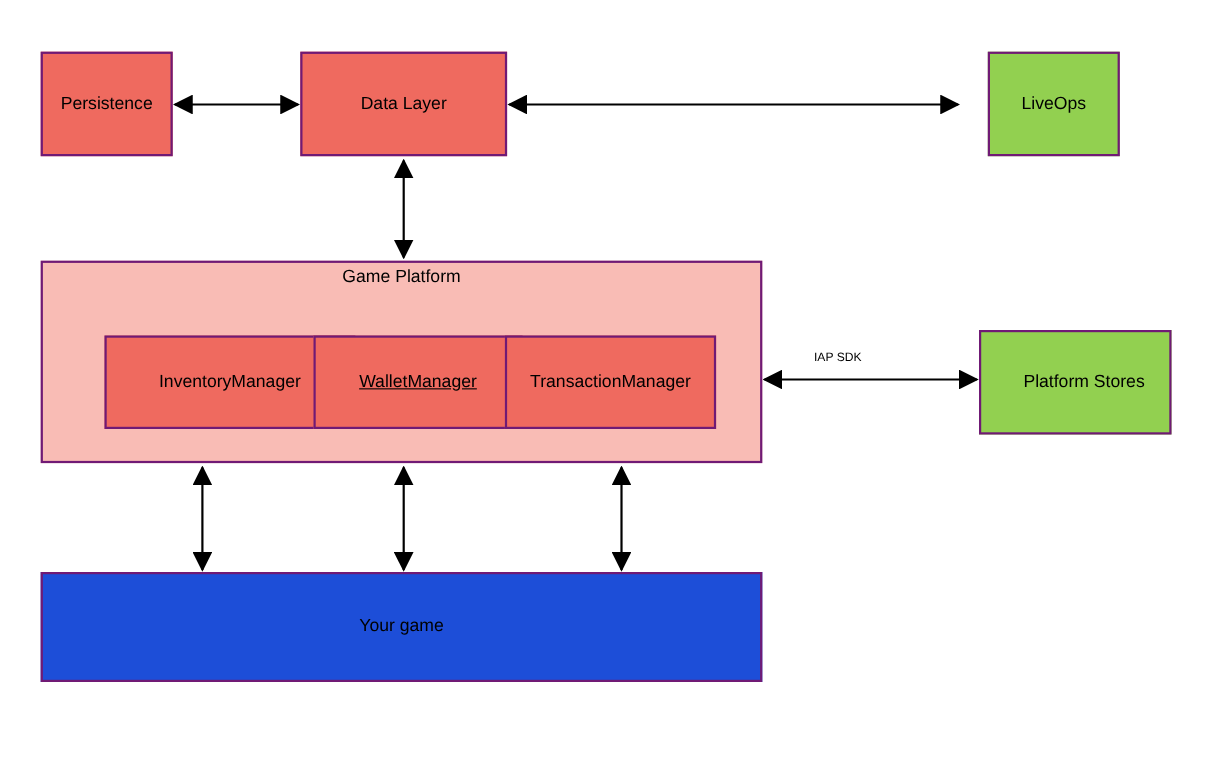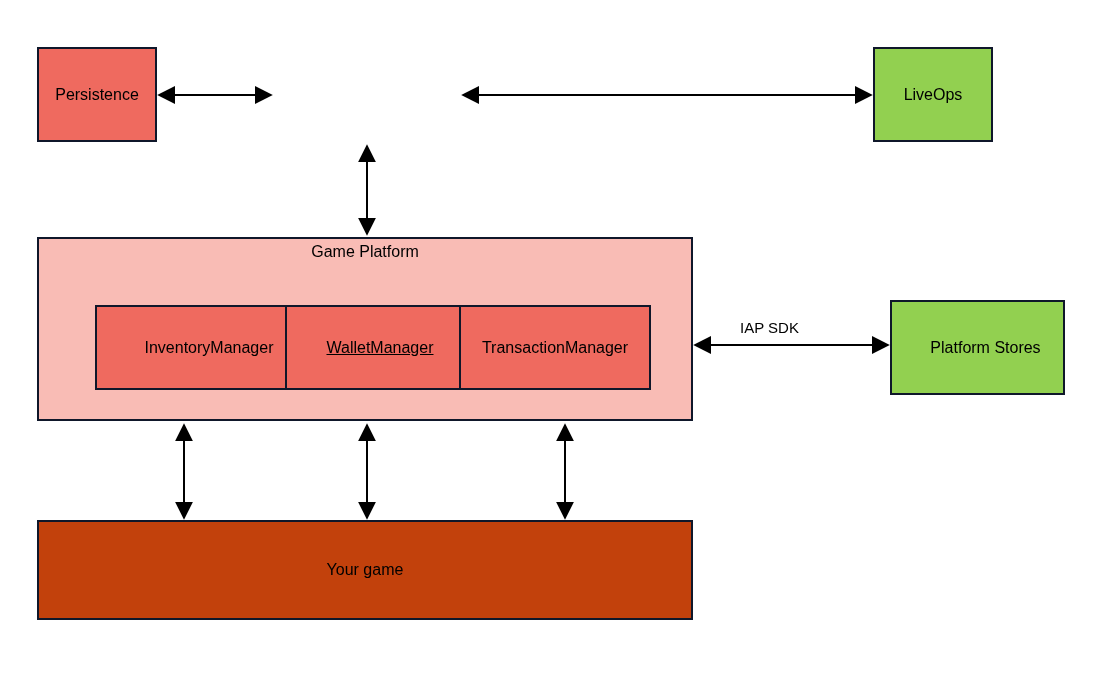--- a/index.html
+++ b/index.html
@@ -13,41 +13,41 @@
     color: #000;
     overflow: hidden;
   }
   .canvas {
     position: relative;
     width: 1120px;
     height: 700px;
   }
   .box {
     position: absolute;
-    border: 2px solid #0f172a;
+    border: 2px solid #701a75;
     display: flex;
     align-items: center;
     justify-content: center;
     box-sizing: border-box;
     text-align: center;
   }
   .box.container {
     align-items: flex-start;
     padding-top: 4px;
   }
   .red   { background: #ef6a5f; } 
   .pink  { background: #f9bcb5; } 
   .green { background: #92d050; } 
-  .blue  { background: #c2410c; } 
+  .blue  { background: #1d4ed8; } 
   .label {
     white-space: pre;
   }
   .edge-label {
     position: absolute;
-    font-size: 15px;
+    font-size: 11px;
     background: transparent;
   }
   svg.wires {
     position: absolute;
     left: 0; top: 0;
     width: 1120px; height: 700px;
     pointer-events: none;
   }
 </style>
 </head>
@@ -79,22 +79,25 @@
 
   <line x1="184" y1="425" x2="184" y2="518" stroke="#000" stroke-width="2" marker-start="url(#arrow)" marker-end="url(#arrow)"></line>
   <line x1="367" y1="425" x2="367" y2="518" stroke="#000" stroke-width="2" marker-start="url(#arrow)" marker-end="url(#arrow)"></line>
   <line x1="565" y1="425" x2="565" y2="518" stroke="#000" stroke-width="2" marker-start="url(#arrow)" marker-end="url(#arrow)"></line>
 </svg>
 
 <div class="box red" style="left:37px; top:47px; width:120px; height:95px;">
   <span class="label">Persistence</span>
 </div>
 
+<div class="box red" style="left:273px; top:47px; width:188px; height:95px;">
+  <span class="label">Data Layer</span>
+</div>
 
-<div class="box green" style="left:873px; top:47px; width:120px; height:95px;">
+<div class="box green" style="left:898px; top:47px; width:120px; height:95px;">
   <span class="label">LiveOps</span>
 </div>
 
 <div class="box pink container" style="left:37px; top:237px; width:656px; height:184px;">
   <span class="label">Game Platform</span>
 </div>
 
 <div class="box red" style="left:95px; top:305px; width:228px; height:85px;">
   <span class="label">InventoryManager</span>
 </div>

